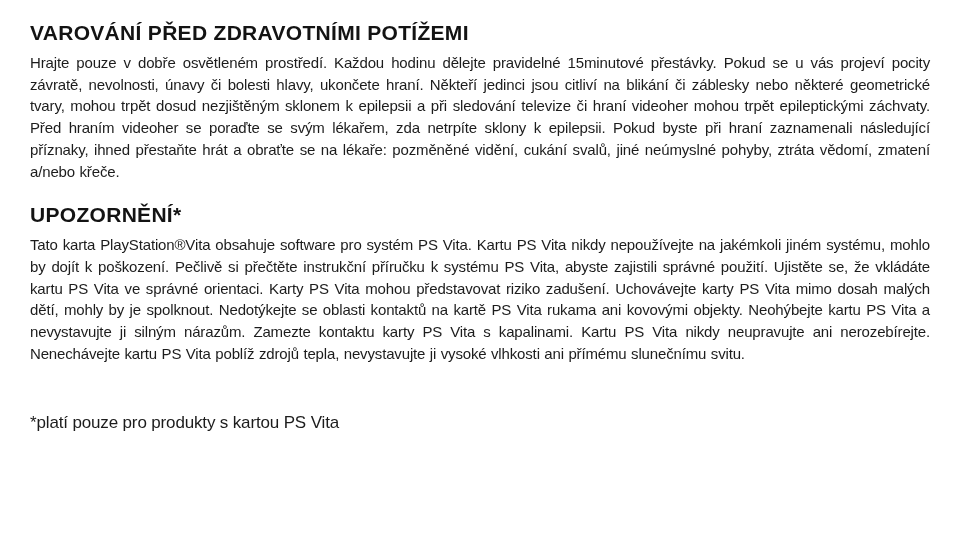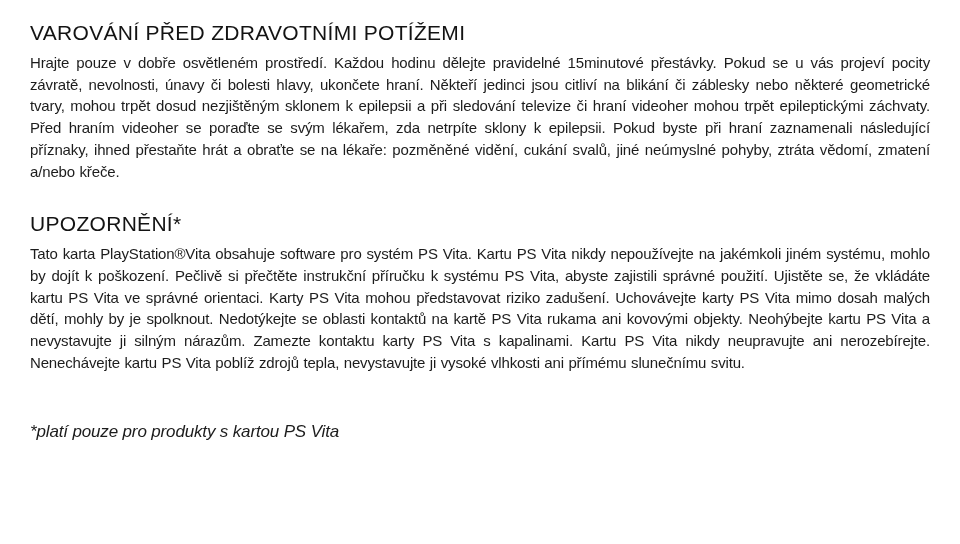--- a/index.html
+++ b/index.html
@@ -15,43 +15,42 @@
     background: #ffffff;
     padding: 21px 30px 0 30px;
     font-family: "Liberation Sans", sans-serif;
     color: #1c1c1c;
     overflow: hidden;
   }
   .section-heading {
     margin: 0 0 7px 0;
     font-size: 21px;
     line-height: 24px;
-    font-weight: normal;
+    font-weight: bold;
     letter-spacing: 0.3px;
     color: #131313;
   }
   .body-text {
     margin: 0;
     font-size: 15px;
     line-height: 21.7px;
     text-align: justify;
     letter-spacing: -0.15px;
     word-spacing: 0.5px;
     color: #1c1c1c;
   }
   .notice-section {
-    margin-top: 30px;
+    margin-top: 21px;
   }
   .footnote {
     margin: 48px 0 0 0;
     font-size: 17px;
     line-height: 21px;
     letter-spacing: -0.15px;
     color: #1c1c1c;
-    font-style: italic;
   }
 </style>
 </head>
 <body>
 
 <div class="page">
 
   <section>
     <h1 class="section-heading">VAROVÁNÍ PŘED ZDRAVOTNÍMI POTÍŽEMI</h1>
     <p class="body-text">Hrajte pouze v dobře osvětleném prostředí. Každou hodinu dělejte pravidelné 15minutové přestávky. Pokud se u vás projeví pocity závratě, nevolnosti, únavy či bolesti hlavy, ukončete hraní. Někteří jedinci jsou citliví na blikání či záblesky nebo některé geometrické tvary, mohou trpět dosud nezjištěným sklonem k epilepsii a při sledování televize či hraní videoher mohou trpět epileptickými záchvaty. Před hraním videoher se poraďte se svým lékařem, zda netrpíte sklony k epilepsii. Pokud byste při hraní zaznamenali následující příznaky, ihned přestaňte hrát a obraťte se na lékaře: pozměněné vidění, cukání svalů, jiné neúmyslné pohyby, ztráta vědomí, zmatení a/nebo křeče.</p>

